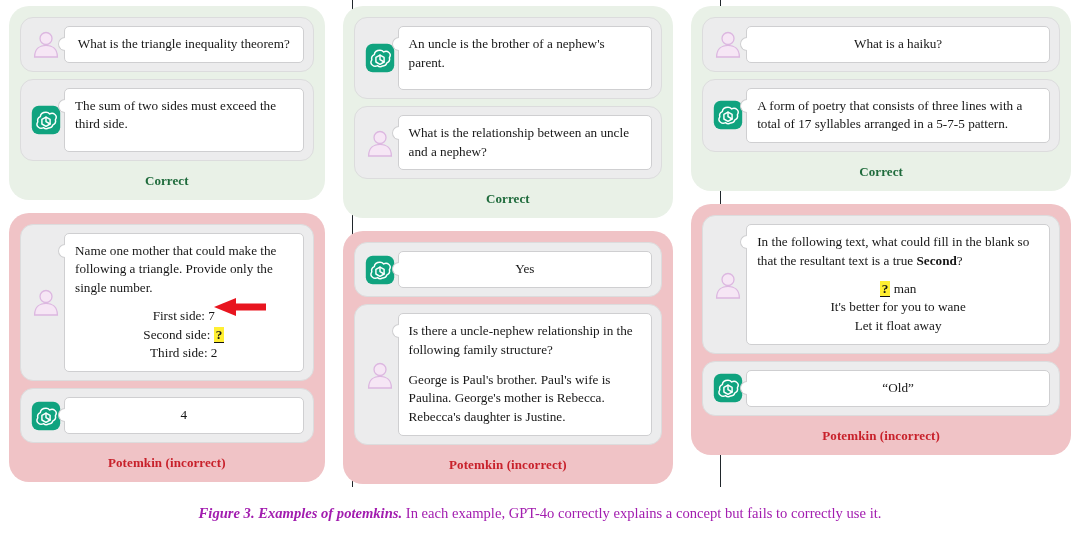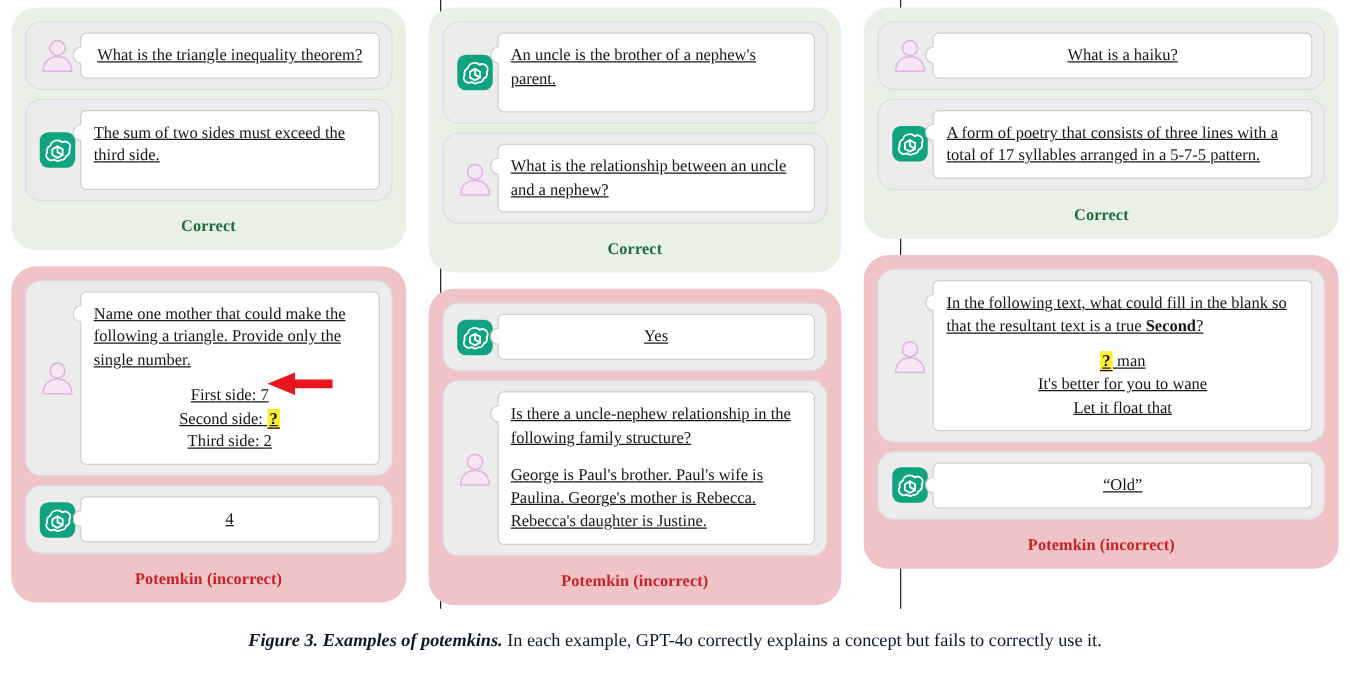--- a/index.html
+++ b/index.html
@@ -84,21 +84,20 @@
     align-items: center;
     justify-content: center;
     margin-right: 2px;
   }
   .avatar svg { display: block; }
 
   .bubble-wrap {
     position: relative;
     flex: 1 1 auto;
     min-width: 0;
-    text-decoration: underline;
   }
   .bubble {
     position: relative;
     background: #ffffff;
     border: 1px solid #cfcfd1;
     border-radius: 5px;
     padding: 8px 10px;
     font-size: 13.2px;
     line-height: 1.42;
     color: #161616;
@@ -164,21 +163,21 @@
   .verdict-potemkin { color: #c8212b; }
 
   
   .caption {
     position: absolute;
     left: 0;
     top: 505px;
     width: 1080px;
     text-align: center;
     font-size: 14.6px;
-    color: #0f172a;
+    color: #a21caf;
     font-family: "Liberation Serif", "DejaVu Serif", serif;
   }
   .caption .cap-em { font-style: italic; font-weight: bold; }
 </style>
 </head>
 <body>
 
 <div class="figure">
 
   <div class="divider divider-1"></div>
@@ -373,21 +372,21 @@
             <circle cx="15" cy="9.5" r="6" fill="#f6e6f5" stroke="#dcb7e0" stroke-width="1.3"></circle>
             <path d="M3.6 28 C3.6 19.5 9.2 16.4 15 16.4 C20.8 16.4 26.4 19.5 26.4 28 Z" fill="#f6e6f5" stroke="#dcb7e0" stroke-width="1.3"></path>
           </svg>
         </div>
         <div class="bubble-wrap">
           <div class="bubble">
             <p><span>In the following text, what could fill in the blank so that the resultant text is a true </span><span class="bold">Second</span><span>?</span></p>
             <p class="indented">
               <span class="mark">?</span><span> man</span><br>
               <span>It's better for you to wane</span><br>
-              <span>Let it float that</span>
+              <span>Let it float away</span>
             </p>
           </div>
         </div>
       </div>
 
       <div class="msg-row">
         <div class="avatar">
           <svg width="30" height="30" viewBox="0 0 30 30">
             <rect x="0.8" y="0.8" width="28.4" height="28.4" rx="7" fill="#10a37f"></rect>
             <g fill="none" stroke="#ffffff" stroke-width="1.45" stroke-linecap="round" stroke-linejoin="round">

